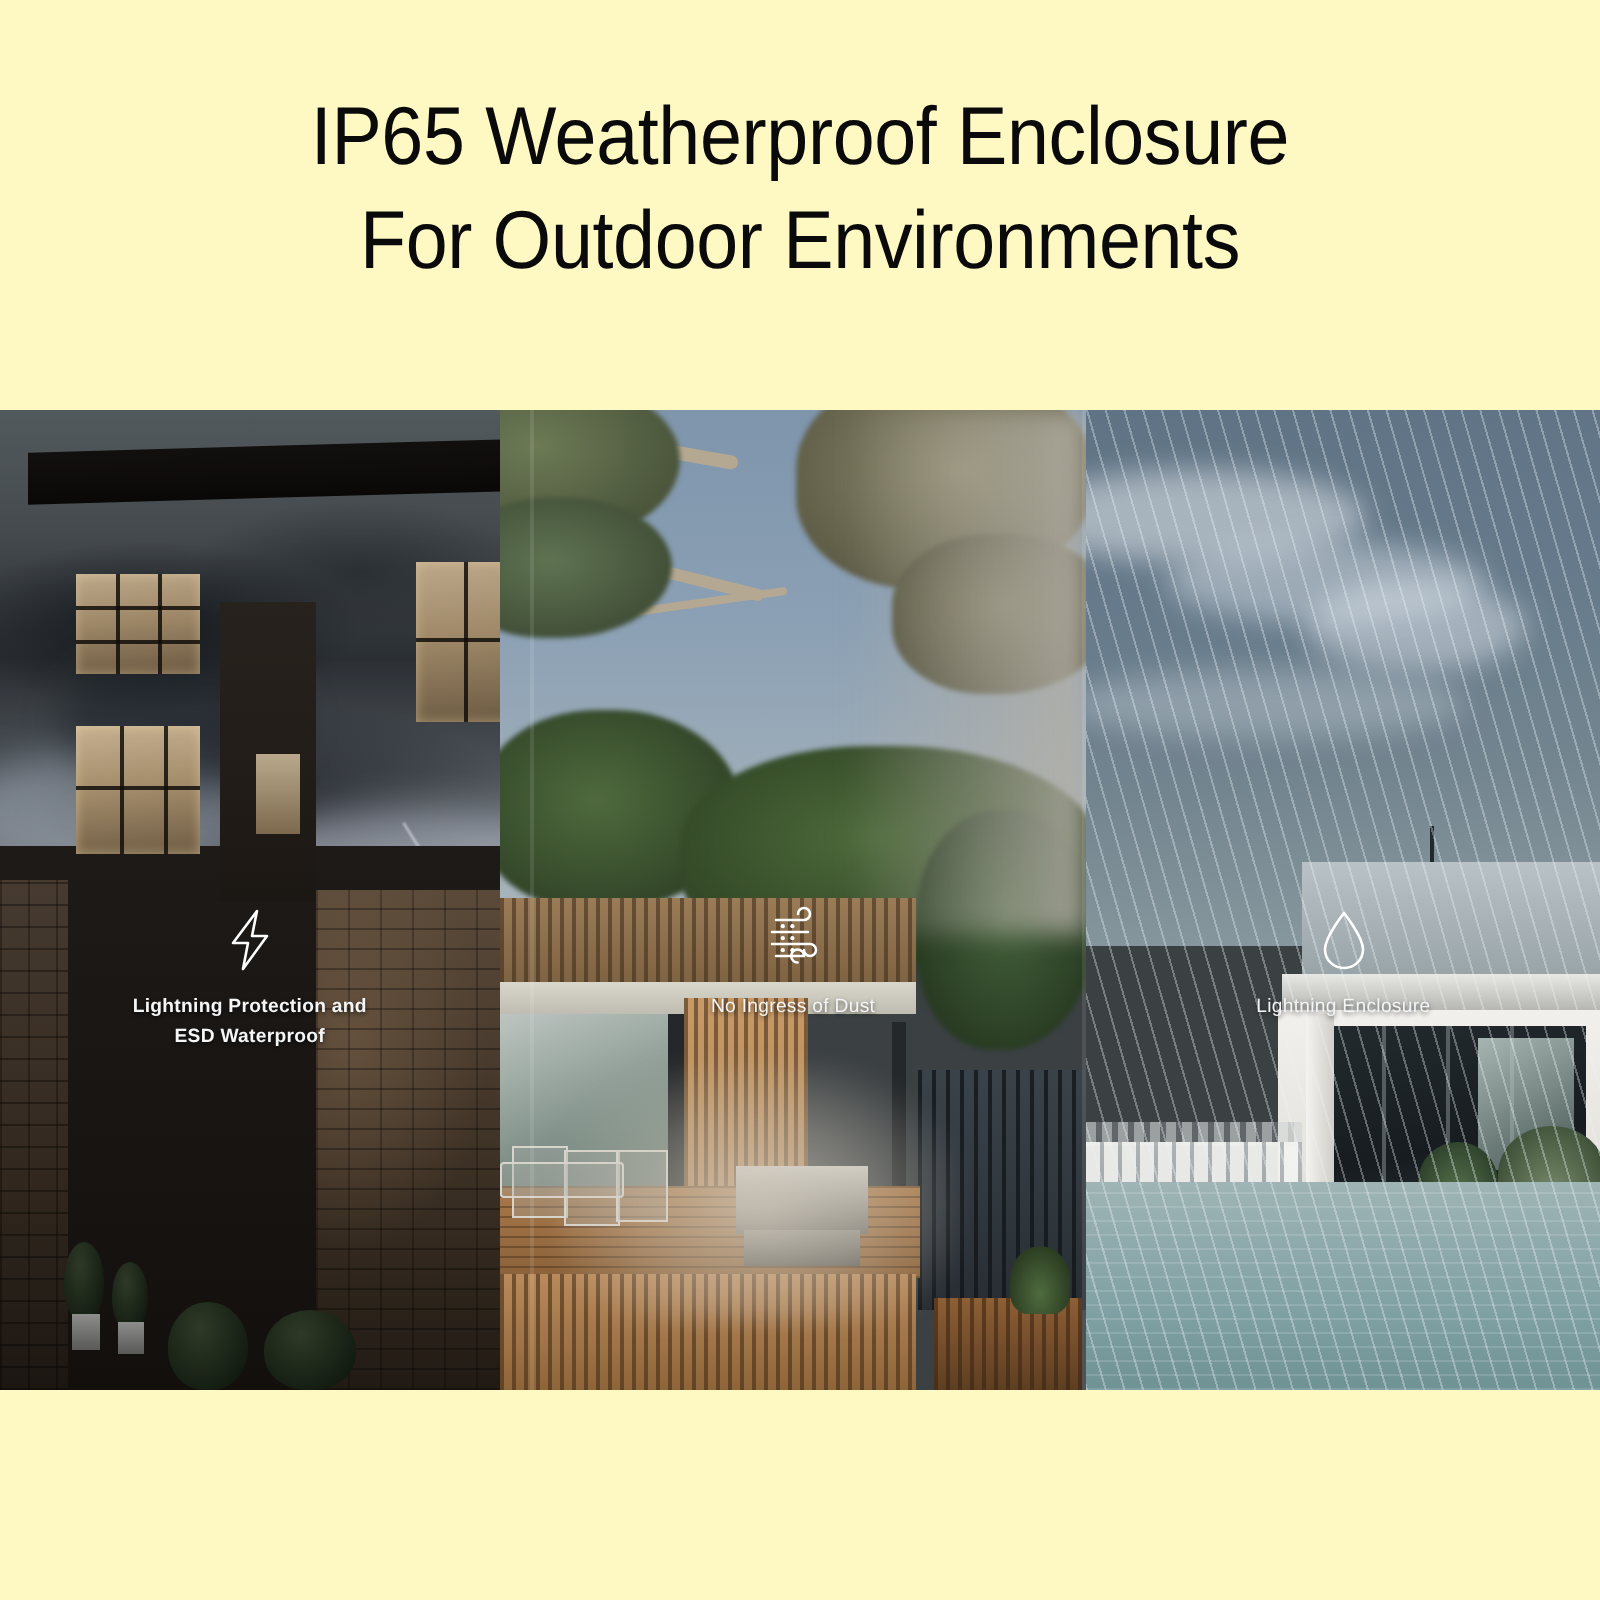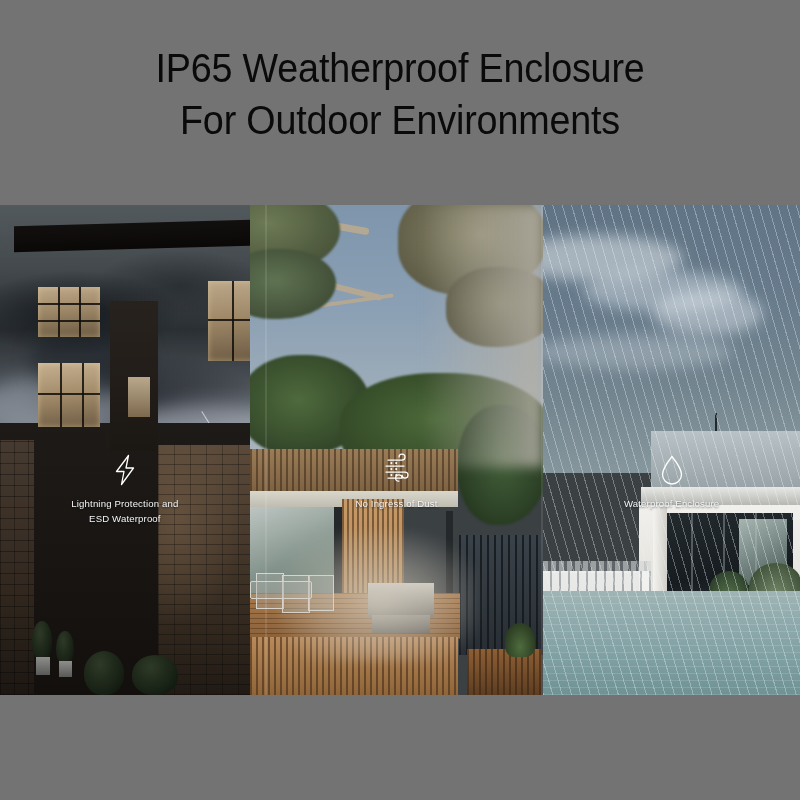--- a/index.html
+++ b/index.html
@@ -10,21 +10,21 @@
   body {
     width: 800px;
     height: 800px;
     overflow: hidden;
     font-family: "Liberation Sans", sans-serif;
   }
   .page {
     position: relative;
     width: 800px;
     height: 800px;
-    background: #737373;
+    background: #fef9c3;
   }
 
   
   .title-block {
     position: absolute;
     left: 0;
     top: 42px;
     width: 800px;
     text-align: center;
     color: #0a0a0a;
@@ -49,21 +49,21 @@
     height: 490px;
     display: flex;
     overflow: hidden;
     background: #3b4043;
   }
   .panel {
     position: relative;
     height: 490px;
     overflow: hidden;
   }
-  .panel.p1 { width: 251px; }
+  .panel.p1 { width: 251px; font-weight: bold; }
   .panel.p2 { width: 295px; }
   .panel.p3 { width: 258px; }
 
   .scene {
     position: absolute;
     inset: 0;
     overflow: hidden;
   }
 
   
@@ -594,21 +594,21 @@
         <div class="rain"></div>
       </div>
 
       <div class="overlay">
         <div class="feat-icon">
           <svg viewBox="0 0 40 40" fill="none" xmlns="http://www.w3.org/2000/svg">
             <path d="M20 6.5 C20 6.5 10.5 18.5 10.5 24.6 C10.5 30 14.7 34 20 34 C25.3 34 29.5 30 29.5 24.6 C29.5 18.5 20 6.5 20 6.5 Z" stroke="#ffffff" stroke-width="1.3" stroke-linejoin="round" fill="none"></path>
           </svg>
         </div>
         <div class="caption">
-          <span class="cl">Waterproof Enclosure</span>
+          <span class="cl">Lightning Enclosure</span>
           <span class="cl"></span>
         </div>
       </div>
     </div>
 
     <div class="divider" style="left:265px;"></div>
     <div class="divider" style="left:541px;"></div>
   </div>
 
 </div>

